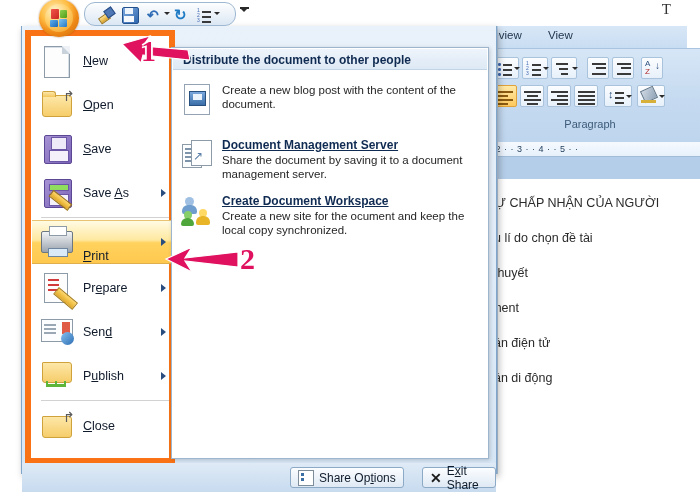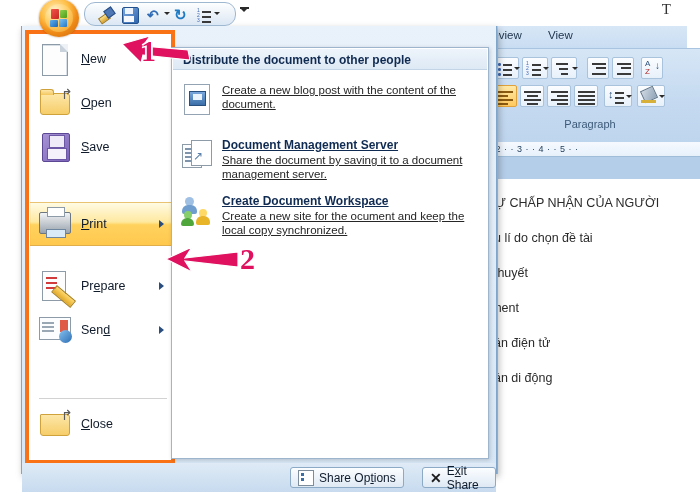--- a/index.html
+++ b/index.html
@@ -74,21 +74,21 @@
      background:linear-gradient(to bottom,#fdfefe,#dbe7f4);border:1px solid #9fb8d2;}
   #qat-drop{left:238px;top:5px;width:14px;height:14px;}
   .qicon{position:absolute;top:3px;width:17px;height:17px;}
 
   
   #file-menu{left:21px;top:26px;width:476px;height:448px;
      background:linear-gradient(to bottom,#e9f1fa,#d7e6f5);
      border:1px solid #7fa5ca;border-top:none;
      box-shadow:2px 3px 7px rgba(0,0,0,.28);box-sizing:border-box;}
   #menu-left{left:25px;top:30px;width:150px;height:434px;
-     background:#ffffff;border:4px solid #f97316;box-sizing:border-box;}
+     background:#ffffff;border:6px solid #f97316;box-sizing:border-box;}
   #menu-left-inner{position:absolute;left:0;top:0;right:0;bottom:0;}
 
   .mi{position:absolute;left:1px;width:146px;height:44px;display:flex;align-items:center;
      cursor:default;}
   .mi.sel{background:linear-gradient(to bottom,#fffbe4 0%,#ffe9a0 45%,#ffd25e 52%,#ffc84e 100%);
      border-top:1px solid #e9c372;border-bottom:1px solid #e0ae4a;box-sizing:border-box;}
   .mi-ico{width:40px;height:40px;position:relative;flex:0 0 40px;margin-left:5px;}
   .mi-lbl{font-size:12.5px;color:#101b2b;margin-left:6px;}
   .mi-lbl u{text-decoration:underline;}
   .mi-arrow{position:absolute;right:12px;top:50%;margin-top:-4px;width:0;height:0;
@@ -143,21 +143,21 @@
   #submenu-header{position:absolute;left:1px;top:1px;width:314px;height:21px;
      background:linear-gradient(to bottom,#eef4fb,#dde9f5);border-bottom:1px solid #c2d4e6;
      box-sizing:border-box;}
   #submenu-header span{position:absolute;left:10px;top:4px;font-size:12px;font-weight:bold;
      color:#102b52;}
   .sitem{position:absolute;left:10px;width:296px;}
   .sitem-ico{position:absolute;left:0;top:2px;width:30px;height:30px;}
   .sitem-txt{position:absolute;left:40px;top:0;width:256px;}
   .sitem-title{font-size:12px;font-weight:bold;color:#102b52;text-decoration:underline;
      line-height:14px;}
-  .sitem-desc{font-size:11.5px;color:#262626;line-height:14px;margin-top:1px;text-decoration:underline;}
+  .sitem-desc{font-size:11.5px;color:#262626;line-height:14px;margin-top:1px;}
 
   .si-blog{position:absolute;left:2px;top:0;width:24px;height:29px;background:#fff;
      border:1px solid #93a3b4;}
   .si-blog .inner{position:absolute;left:4px;top:6px;width:15px;height:13px;
      background:linear-gradient(to bottom,#7aa8dd,#3b6ea8);border:1px solid #28507e;}
   .si-blog .bub{position:absolute;left:3px;top:2px;width:9px;height:6px;background:#eaf2fb;}
   .si-dms .back{position:absolute;left:0;top:4px;width:18px;height:22px;background:#fbfdff;
      border:1px solid #8d9aa8;}
   .si-dms .back i{position:absolute;left:2px;width:9px;height:1.5px;background:#7d94ab;display:block;}
   .si-dms .front{position:absolute;left:9px;top:0;width:19px;height:24px;background:#fff;
@@ -331,24 +331,37 @@
     <div class="mi" style="top:91px;">
       <div class="mi-ico">
         <span class="ico-floppy">
             <span class="shut"></span>
             <span class="lbl"></span>
           </span>
       </div>
       <div class="mi-lbl"><u>S</u><span>ave</span></div>
     </div>
 
+    <div class="mi" style="top:135px;">
+      <div class="mi-ico">
+        <span class="ico-floppy">
+          <span class="lbl" style="top:4px;bottom:auto;left:4px;width:18px;height:5px;background:#8fdc5e;"></span>
+          <span class="lbl"></span>
+        </span>
+        <span style="position:absolute;left:14px;top:16px;width:22px;height:6px;
+           background:linear-gradient(to bottom,#ffd86b,#dfa625);border:1px solid #9d7518;
+           transform:rotate(38deg);transform-origin:left center;"></span>
+      </div>
+      <div class="mi-lbl"><span>Save </span><u>A</u><span>s</span></div>
+      <span class="mi-arrow"></span>
+    </div>
 
     <div class="sep" style="top:181px;"></div>
 
-    <div class="mi sel" style="top:168px;">
+    <div class="mi sel" style="top:184px;align-items:flex-end;">
       <div class="mi-ico">
         <span class="ico-printer">
             <span class="pap"></span>
             <span class="out"></span>
           </span>
       </div>
       <div class="mi-lbl"><u>P</u><span>rint</span></div>
       <span class="mi-arrow"></span>
     </div>
 
@@ -372,20 +385,31 @@
             <span class="strip" style="top:8px;"></span>
             <span class="strip" style="top:12px;"></span>
           <span class="p1"></span>
             <span class="p2"></span>
         </span>
       </div>
       <div class="mi-lbl"><span>Sen</span><u>d</u></div>
       <span class="mi-arrow"></span>
     </div>
 
+    <div class="mi" style="top:318px;">
+      <div class="mi-ico">
+        <span class="ico-pub"></span>
+        <span class="ico-pub-net" style="position:absolute;left:9px;top:28px;width:20px;height:2.5px;background:#5fb43a;"></span>
+        <span style="position:absolute;left:9px;top:25px;width:2px;height:4px;background:#5fb43a;"></span>
+        <span style="position:absolute;left:18px;top:25px;width:2px;height:4px;background:#5fb43a;"></span>
+        <span style="position:absolute;left:27px;top:25px;width:2px;height:4px;background:#5fb43a;"></span>
+      </div>
+      <div class="mi-lbl"><span>P</span><u>u</u><span>blish</span></div>
+      <span class="mi-arrow"></span>
+    </div>
 
     <div class="sep" style="top:364px;"></div>
 
     <div class="mi" style="top:368px;">
       <div class="mi-ico">
         <span class="ico-close-f"></span>
           <span class="arrowup" style="left:26px;top:4px;">↱</span>
       </div>
       <div class="mi-lbl"><u>C</u><span>lose</span></div>
     </div>

